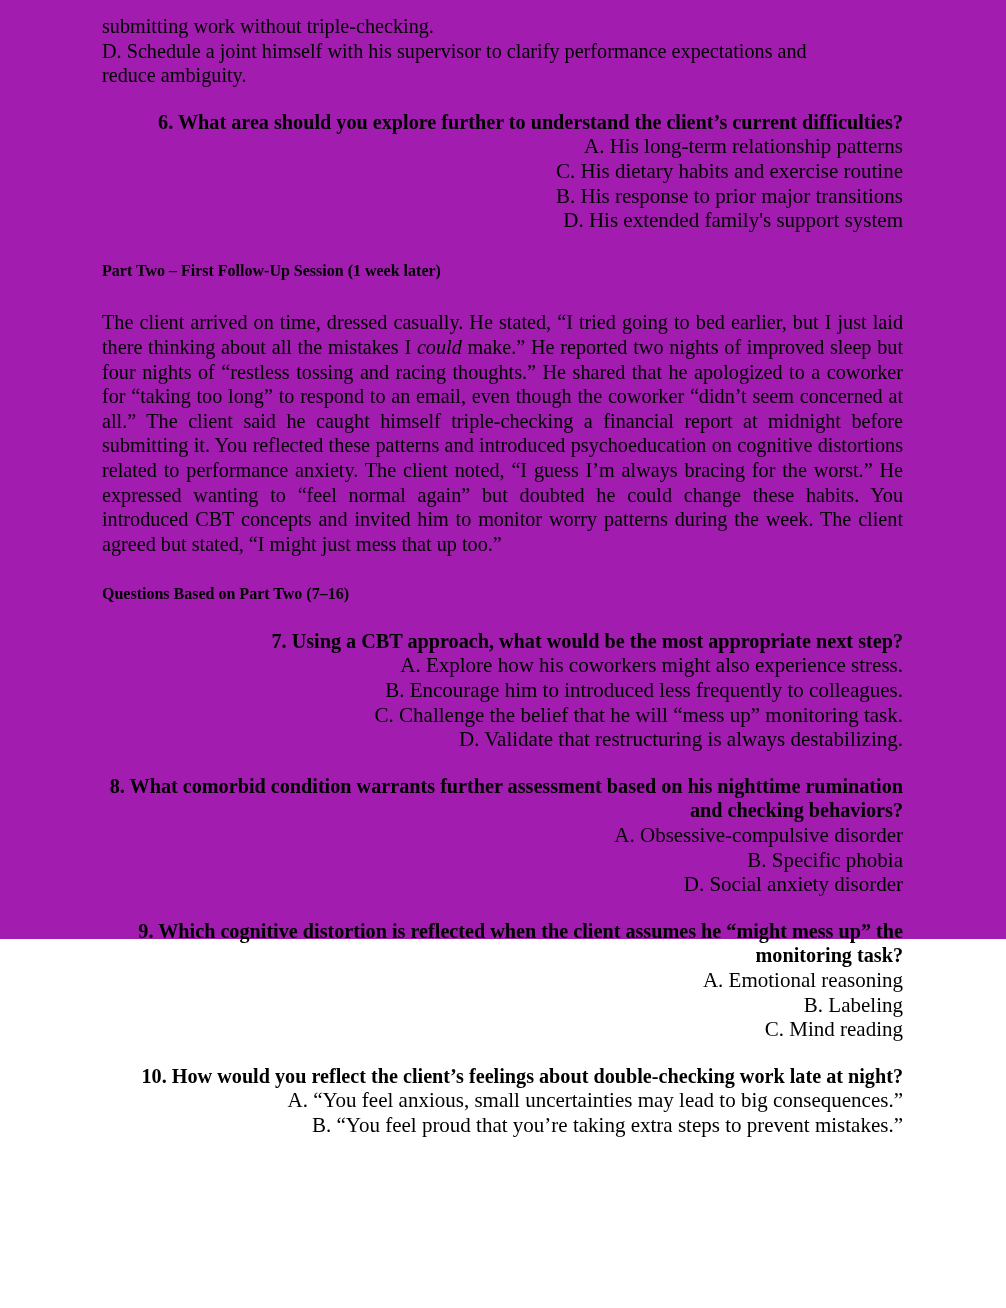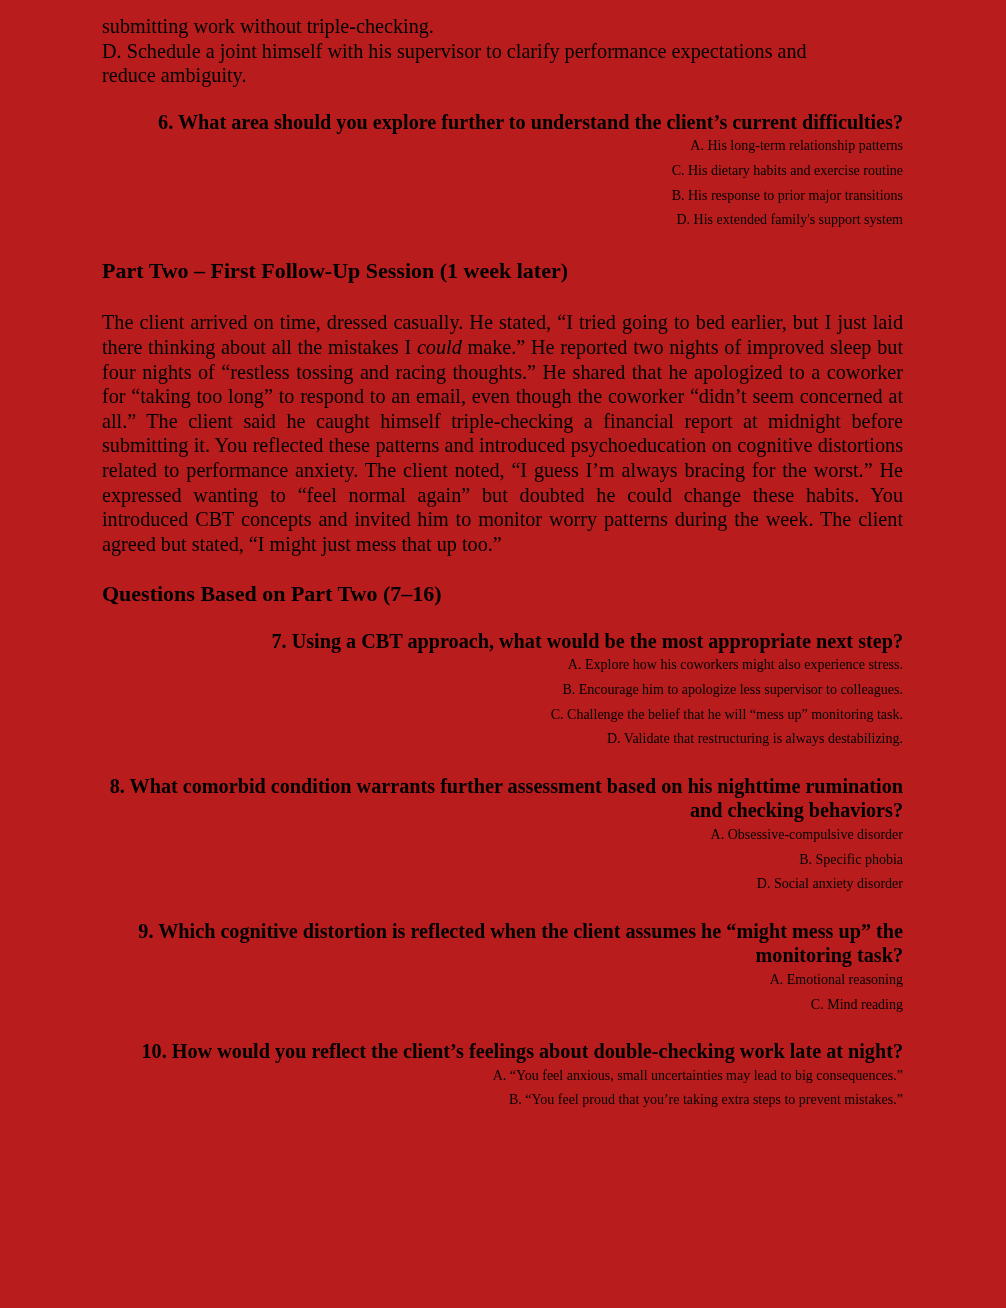--- a/index.html
+++ b/index.html
@@ -10,52 +10,52 @@
   body {
     width: 1006px;
     height: 1308px;
     font-family: "Liberation Serif", "DejaVu Serif", serif;
     color: #000000;
     overflow: hidden;
   }
   .page {
     position: relative;
     width: 1006px;
-    height: 1308px;
+    height: 939px;
     box-sizing: border-box;
     padding: 14px 103px 0 102px;
-    background: #b91c1c;
+    background: #a21caf;
   }
   .cont-lines {
     font-size: 20.2px;
     line-height: 24.6px;
   }
   .line {
     display: block;
     white-space: pre-wrap;
   }
   .q-block {
     margin-top: 22px;
     text-align: right;
   }
   .q-stem {
     font-weight: bold;
     font-size: 20.2px;
     line-height: 24.6px;
     display: block;
   }
   .opt {
-    font-size: 14px;
+    font-size: 21px;
     line-height: 24.6px;
     display: block;
     white-space: pre-wrap;
   }
   .section-head {
     font-weight: bold;
-    font-size: 22px;
+    font-size: 16px;
     line-height: 24.6px;
     display: block;
   }
   .narrative {
     margin-top: 27px;
     font-size: 20.2px;
     line-height: 24.6px;
     text-align: justify;
     text-justify: inter-word;
   }
@@ -89,35 +89,36 @@
 
   <div class="narrative"><span>The client arrived on time, dressed casually. He stated, “I tried going to bed earlier, but I just laid there thinking about all the mistakes I </span><em>could</em><span> make.” He reported two nights of improved sleep but four nights of “restless tossing and racing thoughts.” He shared that he apologized to a coworker for “taking too long” to respond to an email, even though the coworker “didn’t seem concerned at all.” The client said he caught himself triple-checking a financial report at midnight before submitting it. You reflected these patterns and introduced psychoeducation on cognitive distortions related to performance anxiety. The client noted, “I guess I’m always bracing for the worst.” He expressed wanting to “feel normal again” but doubted he could change these habits. You introduced CBT concepts and invited him to monitor worry patterns during the week. The client agreed but stated, “I might just mess that up too.”</span></div>
 
   <div class="qhead-block">
     <span class="section-head">Questions Based on Part Two (7–16)</span>
   </div>
 
   <div class="q-block">
     <span class="q-stem">7. Using a CBT approach, what would be the most appropriate next step?</span>
     <span class="opt">A. Explore how his coworkers might also experience stress.</span>
-    <span class="opt">B. Encourage him to apologize less supervisor to colleagues.</span>
+    <span class="opt">B. Encourage him to introduced less frequently to colleagues.</span>
     <span class="opt">C. Challenge the belief that he will “mess up” monitoring task.</span>
     <span class="opt">D. Validate that restructuring is always destabilizing.</span>
   </div>
 
   <div class="q-block">
     <span class="q-stem">8. What comorbid condition warrants further assessment based on his nighttime rumination and checking behaviors?</span>
     <span class="opt">A. Obsessive-compulsive disorder</span>
     <span class="opt">B. Specific phobia</span>
     <span class="opt">D. Social anxiety disorder</span>
   </div>
 
   <div class="q-block">
     <span class="q-stem">9. Which cognitive distortion is reflected when the client assumes he “might mess up” the monitoring task?</span>
     <span class="opt">A. Emotional reasoning</span>
+    <span class="opt">B. Labeling</span>
     <span class="opt">C. Mind reading</span>
   </div>
 
   <div class="q-block">
     <span class="q-stem">10. How would you reflect the client’s feelings about double-checking work late at night?</span>
     <span class="opt">A. “You feel anxious, small uncertainties may lead to big consequences.”</span>
     <span class="opt">B. “You feel proud that you’re taking extra steps to prevent mistakes.”</span>
   </div>
 
 </div>

